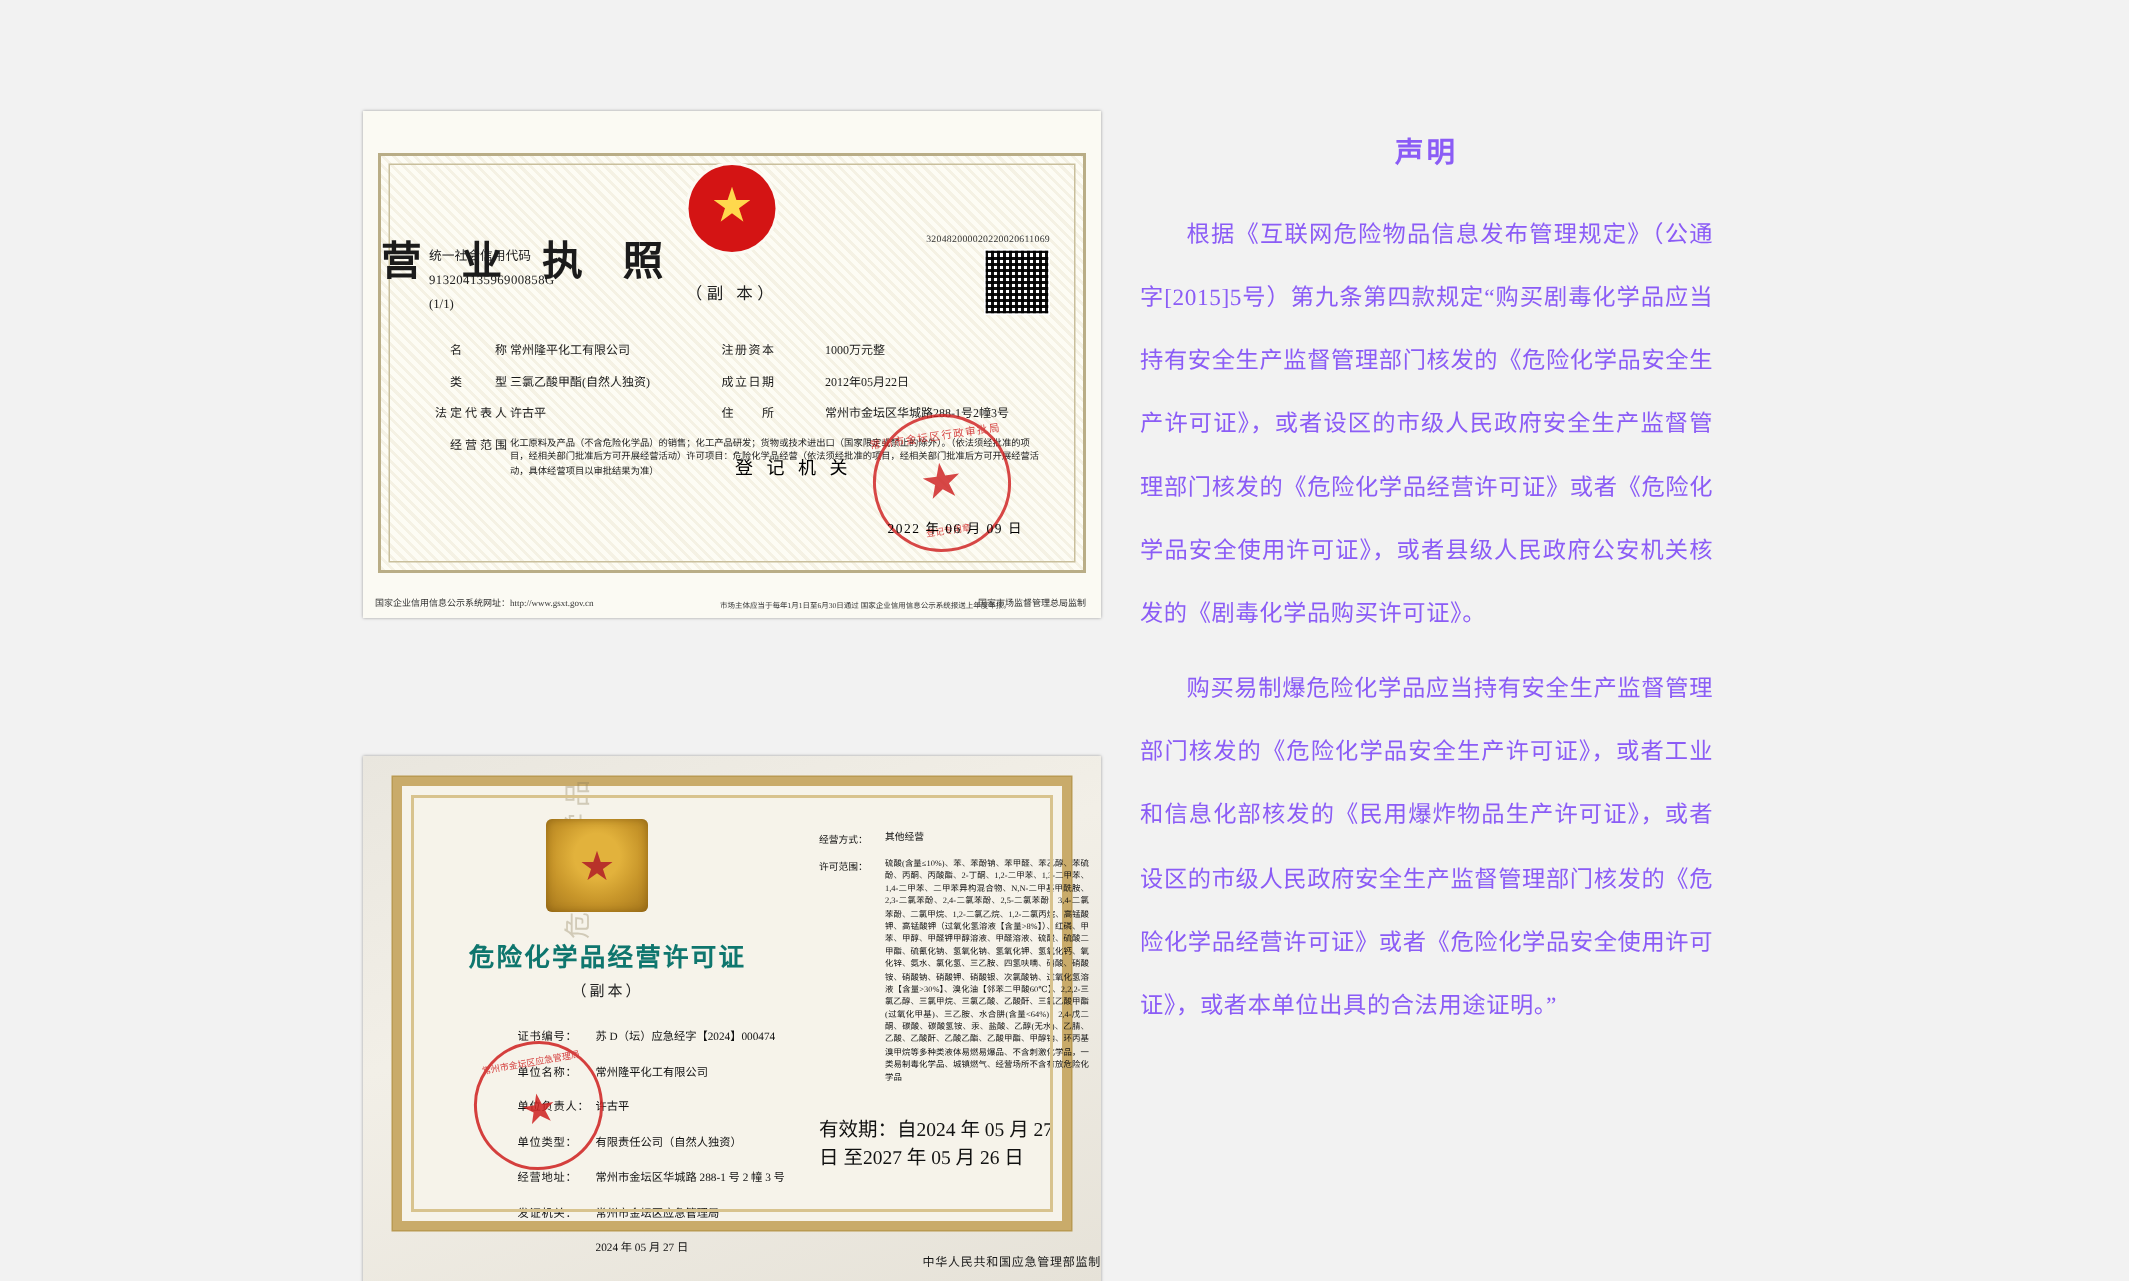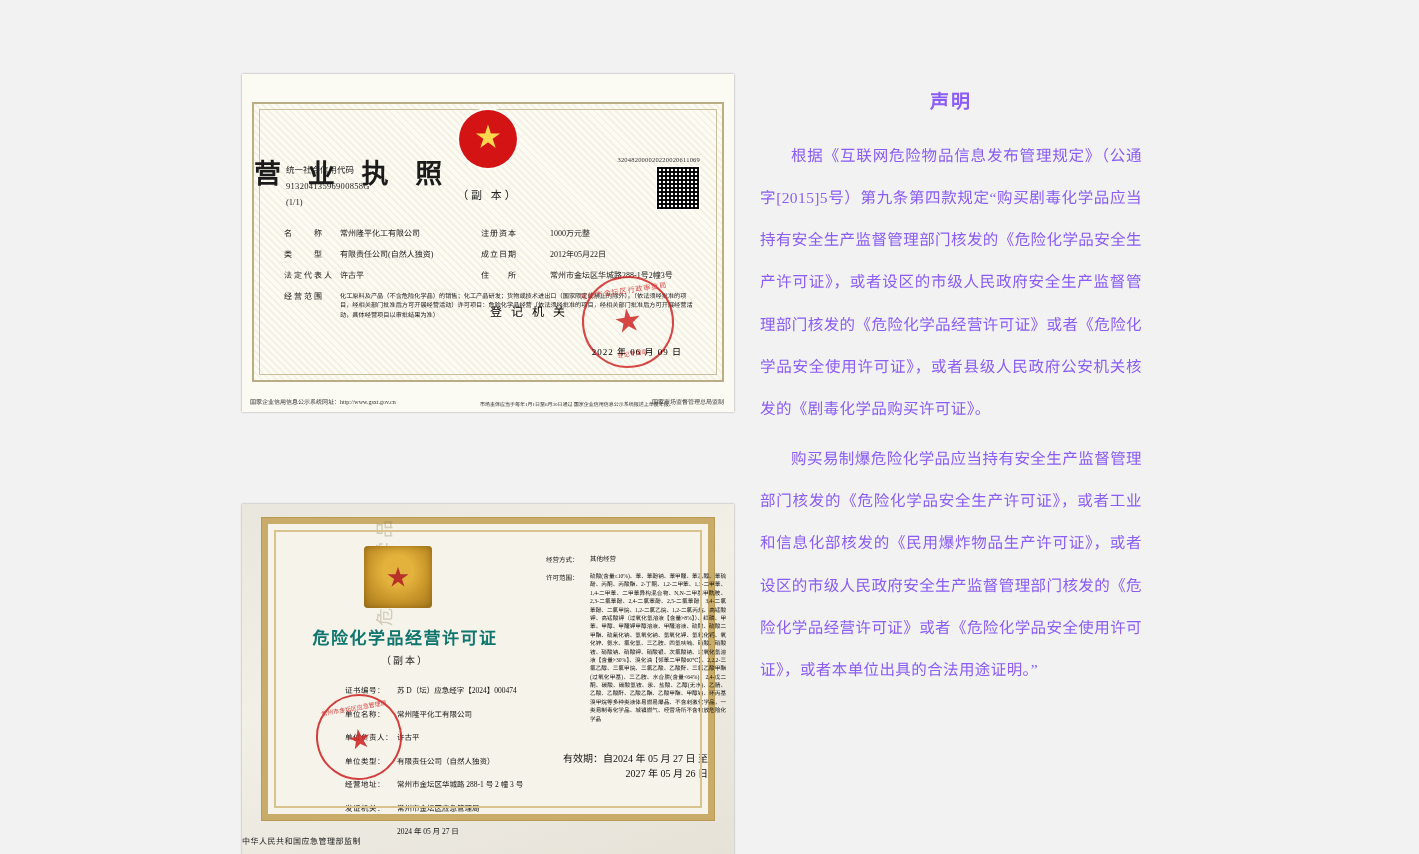--- a/index.html
+++ b/index.html
@@ -137,20 +137,21 @@
     margin-bottom: 9px;
     font-size: 8px;
     color: #1a1a1a;
     line-height: 1.5;
   }
   .fl {
     width: 56px;
     letter-spacing: 2px;
     flex: none;
     font-size: 8px;
+    text-align: right;
   }
   .fv {
     flex: 1 1 auto;
     padding-right: 6px;
   }
   .fl2 {
     width: 69px;
     flex: none;
     letter-spacing: 1px;
   }
@@ -339,23 +340,22 @@
   }
   .p-scope {
     font-size: 5.6px;
     line-height: 1.45;
     text-align: justify;
   }
   .p-valid {
     position: absolute;
     left: 278px;
     bottom: 34px;
-    font-size: 10px;
+    font-size: 13px;
     color: #111;
-    text-align: right;
   }
   .p-seal {
     position: absolute;
     left: 48px;
     bottom: 34px;
     width: 82px;
     height: 82px;
     border: 2.5px solid #cf2020;
     border-radius: 50%;
     color: #cf2020;
@@ -371,21 +371,21 @@
   .p-seal .seal-top {
     position: absolute;
     left: 0; right: 0; top: 7px;
     text-align: center;
     font-size: 6px;
   }
   .p-foot {
     position: absolute;
     left: 0; right: 0;
     bottom: 10px;
-    text-align: left;
+    text-align: right;
     font-size: 8px;
     color: #1a1a1a;
     letter-spacing: .5px;
   }
   .watermark {
     position: absolute;
     left: 60px;
     top: 34px;
     font-size: 18px;
     color: rgba(140,125,90,.35);
@@ -446,21 +446,21 @@
 
         <div class="fields">
           <div class="frow">
             <div class="fl">名　　称</div>
             <div class="fv">常州隆平化工有限公司</div>
             <div class="fl2">注册资本</div>
             <div class="fv2">1000万元整</div>
           </div>
           <div class="frow">
             <div class="fl">类　　型</div>
-            <div class="fv">有限责任公司(自然人独资)</div>
+            <div class="fv">三氯乙酸甲酯(自然人独资)</div>
             <div class="fl2">成立日期</div>
             <div class="fv2">2012年05月22日</div>
           </div>
           <div class="frow">
             <div class="fl">法定代表人</div>
             <div class="fv">许古平</div>
             <div class="fl2">住　　所</div>
             <div class="fv2">常州市金坛区华城路288-1号2幢3号</div>
           </div>
           <div class="frow">

